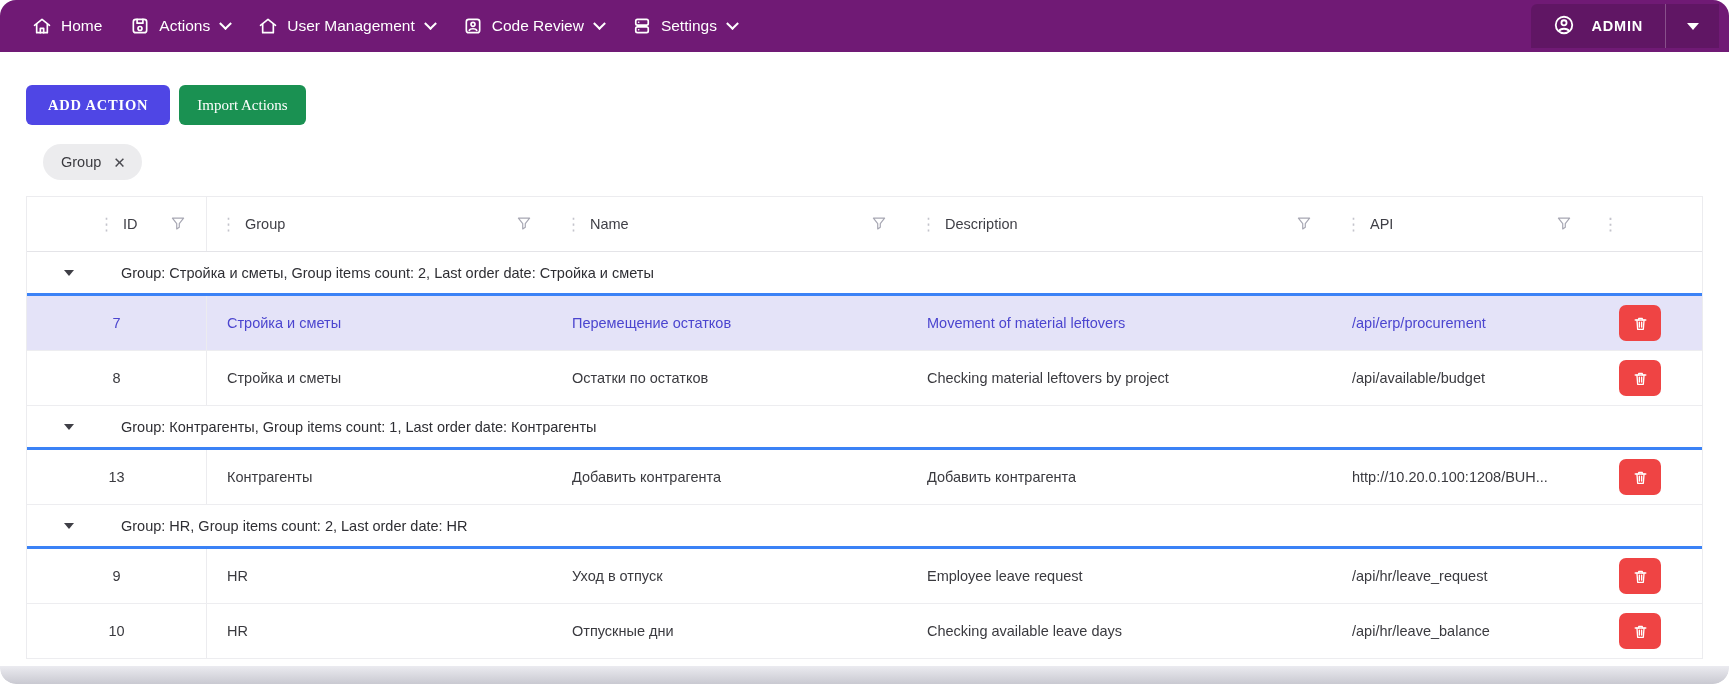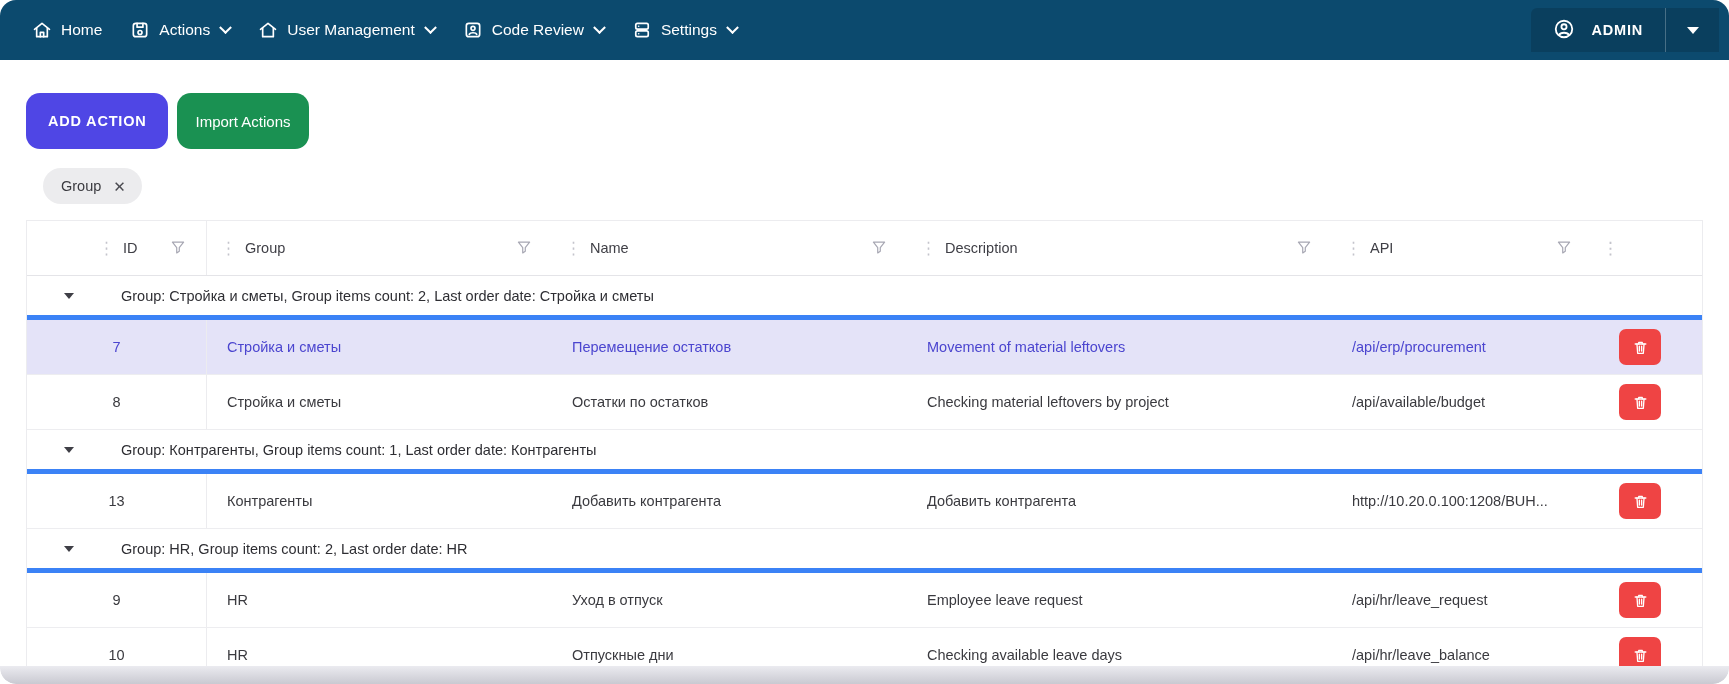--- a/index.html
+++ b/index.html
@@ -12,22 +12,22 @@
   .window {
     width: 1729px; height: 684px;
     border-radius: 16px;
     overflow: hidden;
     background: #ffffff;
     position: relative;
   }
 
   
   .navbar {
-    height: 60px;
-    background: #0c4a6e;
+    height: 52px;
+    background: #701a75;
     display: flex; align-items: center;
     padding: 0 10px 0 18px;
     color: #ffffff;
   }
   .nav-item {
     display: flex; align-items: center; gap: 9px;
     padding: 0 14px; height: 44px;
     font-size: 15.5px; color: #ffffff; cursor: pointer;
     white-space: nowrap;
   }
@@ -54,22 +54,22 @@
   .caret-down-filled {
     width: 0; height: 0;
     border-left: 6px solid transparent; border-right: 6px solid transparent;
     border-top: 7px solid #ffffff;
   }
 
   
   .content { padding: 0 26px; }
   .toolbar { margin-top: 33px; display: flex; gap: 9px; }
   .btn {
-    height: 56px; border: none; border-radius: 14px;
-    color: #fff; font-family: Liberation Sans, sans-serif;
+    height: 40px; border: none; border-radius: 6px;
+    color: #fff; font-family: Liberation Serif, serif;
     cursor: pointer; display: inline-flex; align-items: center;
   }
   .btn-add {
     background: #4f46e5; padding: 0 22px;
     font-size: 14.5px; font-weight: bold; letter-spacing: 0.8px;
   }
   .btn-import {
     background: #1a9152; padding: 0 18px; font-size: 15px;
   }
 
@@ -104,21 +104,21 @@
   .grip { color: #c4c4cc; font-size: 15px; letter-spacing: 0; margin-right: 9px;
           line-height: 0.55; display: inline-block; transform: scaleY(1.15); }
   .th-label { margin-right: 6px; }
   .funnel { margin-left: auto; margin-right: 20px; cursor: pointer; flex: none; }
   .th-id .funnel { margin-left: 26px; margin-right: 0; }
   .th-actions { padding-left: 10px; }
   .kebab { color: #c4c4cc; font-size: 17px; cursor: pointer; }
 
   .group-row {
     height: 44px; display: flex; align-items: center;
-    border-bottom: 5px solid #3b82f6;
+    border-bottom: 3px solid #3b82f6;
     background: #fff; padding-left: 37px; cursor: pointer;
   }
   .group-caret {
     width: 0; height: 0; flex: none;
     border-left: 5.5px solid transparent; border-right: 5.5px solid transparent;
     border-top: 6.5px solid #3f3f46;
     margin-right: 47px; cursor: pointer;
   }
   .group-label { font-size: 14.5px; color: #2e2e33; }
 

